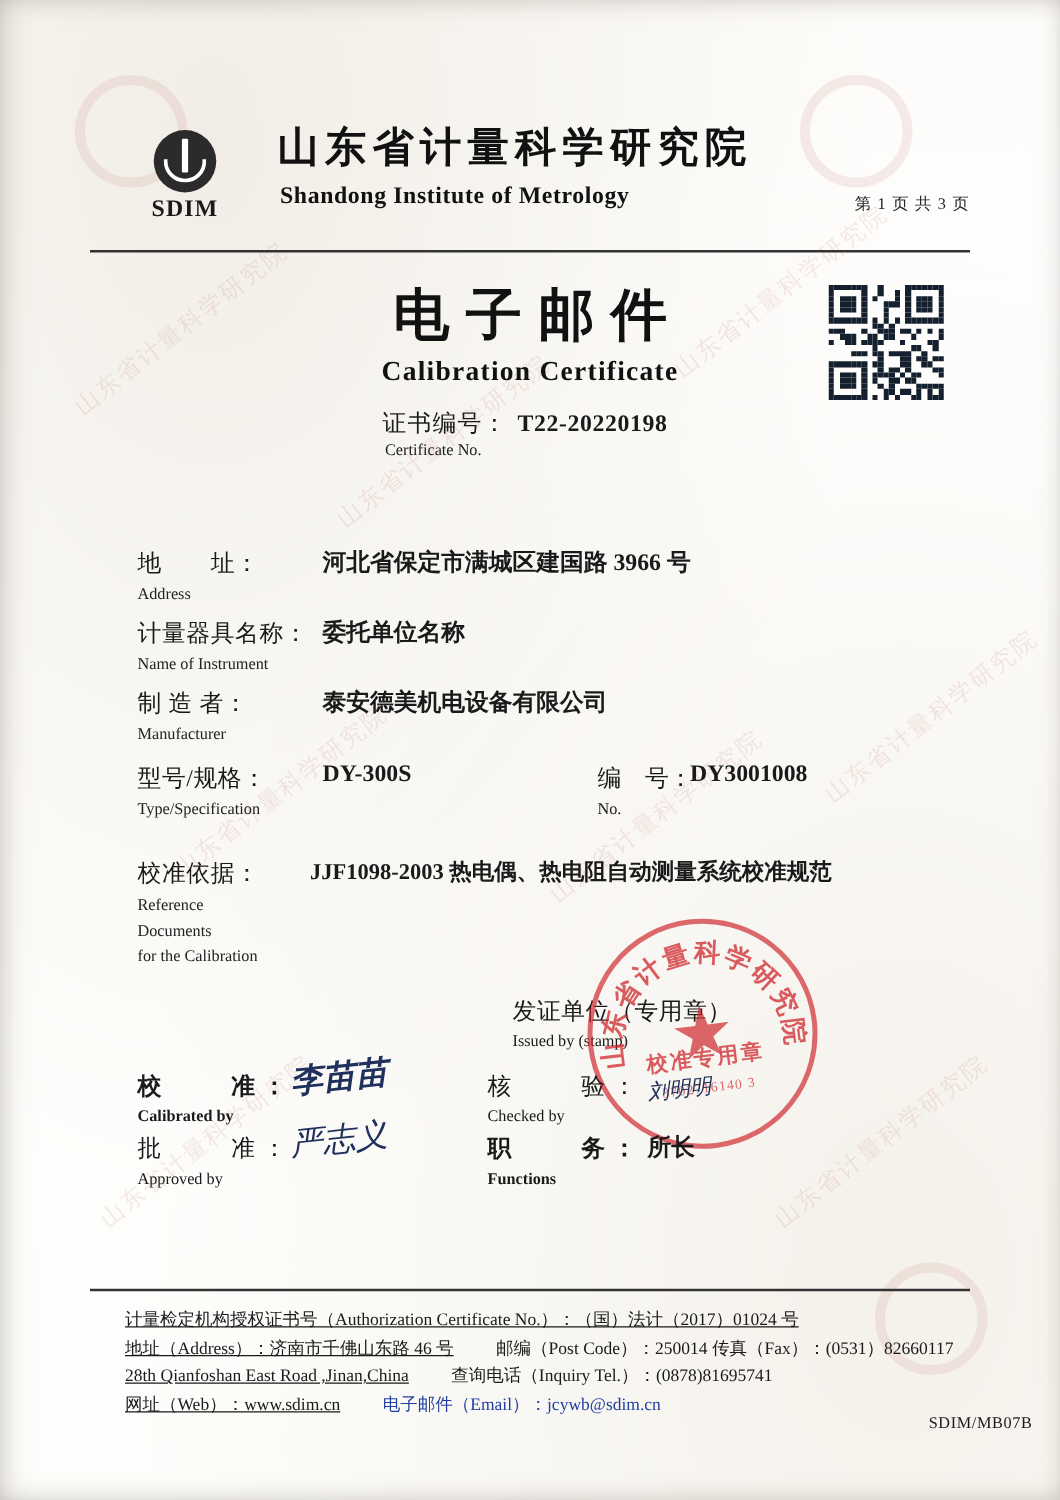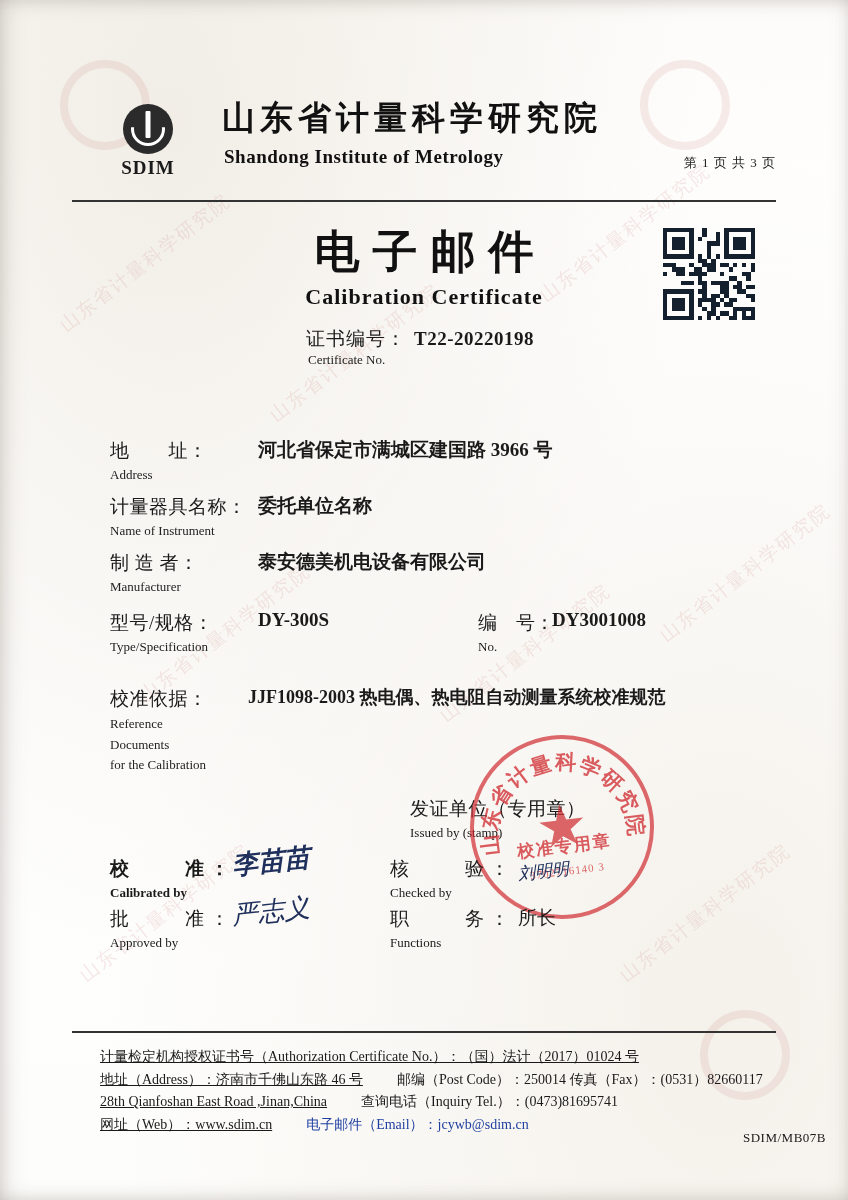--- a/index.html
+++ b/index.html
@@ -260,21 +260,21 @@
     color: #20305c;
     font-family: "DejaVu Serif", serif;
     transform: rotate(-6deg);
     font-style: italic;
     white-space: nowrap;
   }
   .s-calibrated { left: 110px; top: 856px; font-weight: bold; }
   .s-approved   { left: 110px; top: 906px; }
   .s-checked    { left: 390px; top: 856px; }
   .s-checked .hand { left: 128px; top: 4px; font-size: 17px; color:#20305c; }
-  .s-functions  { left: 390px; top: 906px; }
+  .s-functions  { left: 390px; top: 906px; font-weight: bold; }
   .s-functions .plainval {
     position: absolute;
     left: 128px; top: -1px;
     font-size: 19px;
     white-space: nowrap;
   }
 
   
   .daterow { position: absolute; left: 110px; top: 968px; }
   .daterow .cn { font-size: 19px; letter-spacing: 1px; }
@@ -920,21 +920,21 @@
 
 
   <div class="rule rule-bottom"></div>
 
   <div class="footer">
     <div class="ln">计量检定机构授权证书号（Authorization Certificate No.）：（国）法计（2017）01024 号</div>
     <div class="ln">
       <span>地址（Address）：济南市千佛山东路 46 号</span><span class="col2">邮编（Post Code）：250014 传真（Fax）：(0531）82660117</span>
     </div>
     <div class="ln">
-      <span>28th Qianfoshan East Road ,Jinan,China</span><span class="col2">查询电话（Inquiry Tel.）：(0473)81695741</span>
+      <span>28th Qianfoshan East Road ,Jinan,China</span><span class="col2">查询电话（Inquiry Tel.）：(0878)81695741</span>
     </div>
     <div class="ln">
       <span>网址（Web）：www.sdim.cn</span><span class="col2 blue">电子邮件（Email）：jcywb@sdim.cn</span>
     </div>
   </div>
   <div class="doc-code">SDIM/MB07B</div>
 </div>
 
 <div class="edge-shadow"></div>
 

